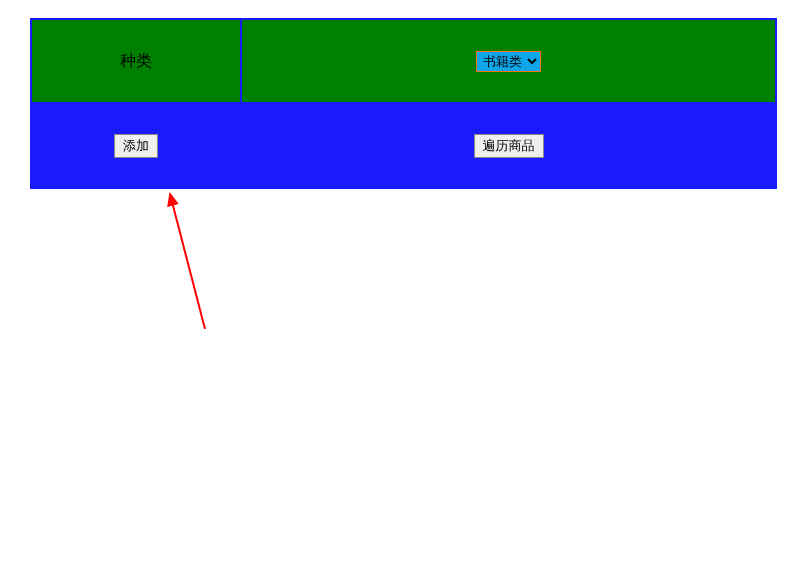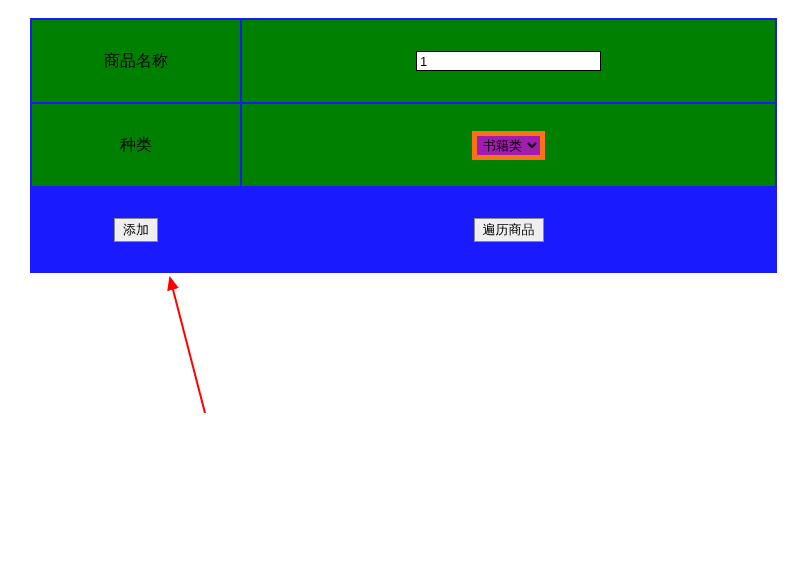--- a/index.html
+++ b/index.html
@@ -43,22 +43,22 @@
       width: 185px;
       height: 20px;
       border: 1px solid #000;
       background: #fff;
       font-size: 13px;
       padding: 1px 3px;
       text-align: left;
     }
     .select-input {
       font-size: 13px;
-      background: #a21caf;
-      border: 5px solid #f97316;
+      background: #0ea5e9;
+      border: 1px solid #f97316;
       padding: 1px 2px;
     }
     .btn {
       font-size: 13px;
       background: #efefef;
       border: 1px solid #888;
       padding: 2px 8px;
       cursor: pointer;
     }
     .arrow-container {
@@ -70,26 +70,20 @@
       position: absolute;
       left: 80px;
       top: -10px;
     }
   </style>
 </head>
 <body>
 
 <table class="form-table">
   <tbody>
-      <tr>
-    <td class="label-cell">商品名称</td>
-    <td class="input-cell">
-      <input type="text" class="text-input" value="1" style="">
-    </td>
-  </tr>
   <tr>
     <td class="label-cell">种类</td>
     <td class="input-cell">
       <select class="select-input">
         <option>书籍类</option>
       </select>
     </td>
   </tr>
   <tr class="action-row">
     <td>

